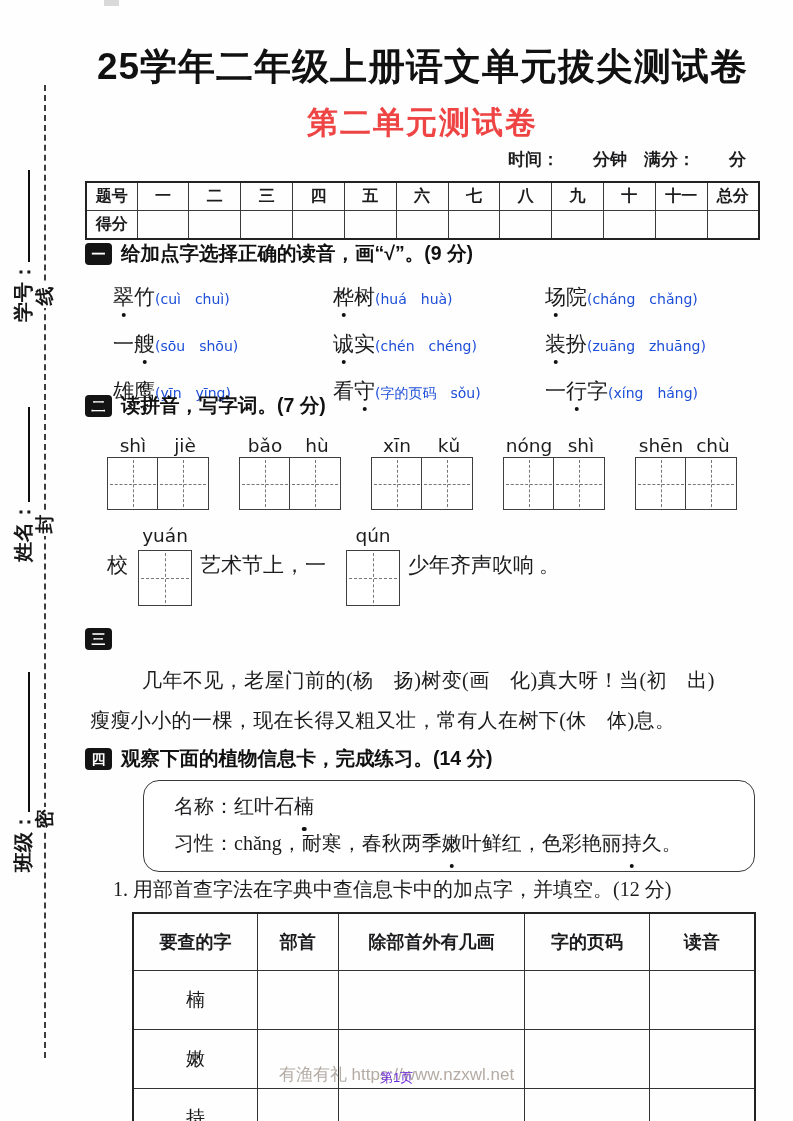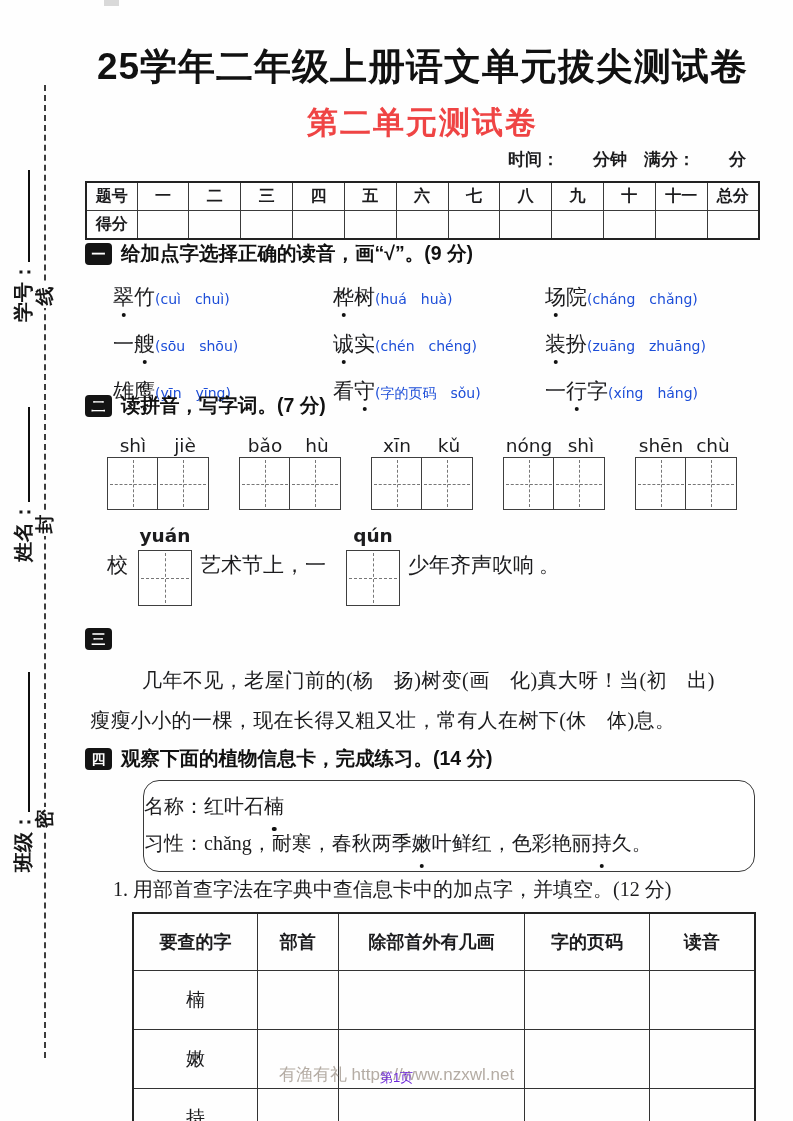--- a/index.html
+++ b/index.html
@@ -75,33 +75,33 @@
   .words-row { display:flex; justify-content:space-between; width:632px; }
   .wblock { width:104px; }
   .wblock .plabels { display:flex; margin-bottom:1px; }
   .wblock .plabels span { flex:1; text-align:center; font-size:18.5px; }
   .wblock .cells { display:flex; }
 
   
   .sentence { display:flex; align-items:center; font-size:21px; }
   .sentence .txt { font-family:"Liberation Serif", serif; white-space:nowrap; }
   .gblock { position:relative; margin-top:26px; display:flex; flex:0 0 auto; }
-  .gblock .plabels { position:absolute; left:0; right:0; top:-25px; display:flex;font-weight:bold; }
+  .gblock .plabels { position:absolute; left:0; right:0; top:-25px; display:flex; }
   .gblock .plabels span { flex:1; text-align:center; font-size:18.5px; }
   .gblock .tz { width:54px; height:56px; }
 
   
   .passage { font-family:"Liberation Serif", serif; font-size:20px; line-height:40px; letter-spacing:0.4px; }
   .passage .l1 { text-indent:52px; white-space:nowrap; }
   .passage .l2 { white-space:nowrap; }
 
   
   .info-card {
     width:612px; border:1.6px solid #3a3a3a; border-radius:16px;
-    padding:7px 0 9px; font-family:"Liberation Serif", serif;
+    padding:7px 30px 9px; font-family:"Liberation Serif", serif;
     font-size:20px; line-height:37px; background:#fff;
   }
   .sub-q { font-family:"Liberation Serif", serif; font-size:20px; }
 
   
   table.lookup { width:624px; border-collapse:collapse; table-layout:fixed; border:2.2px solid #222; }
   table.lookup th, table.lookup td { border:1.5px solid #333; padding:16px; text-align:center; }
   table.lookup th { height:34px; font-size:18px; font-weight:bold; font-family:"Liberation Sans", sans-serif; }
   table.lookup td { height:31px; font-size:19px; font-family:"Liberation Serif", serif; }
   .cw1{width:20%;} .cw2{width:13%;} .cw3{width:30%;} .cw4{width:20%;} .cw5{width:17%;}

